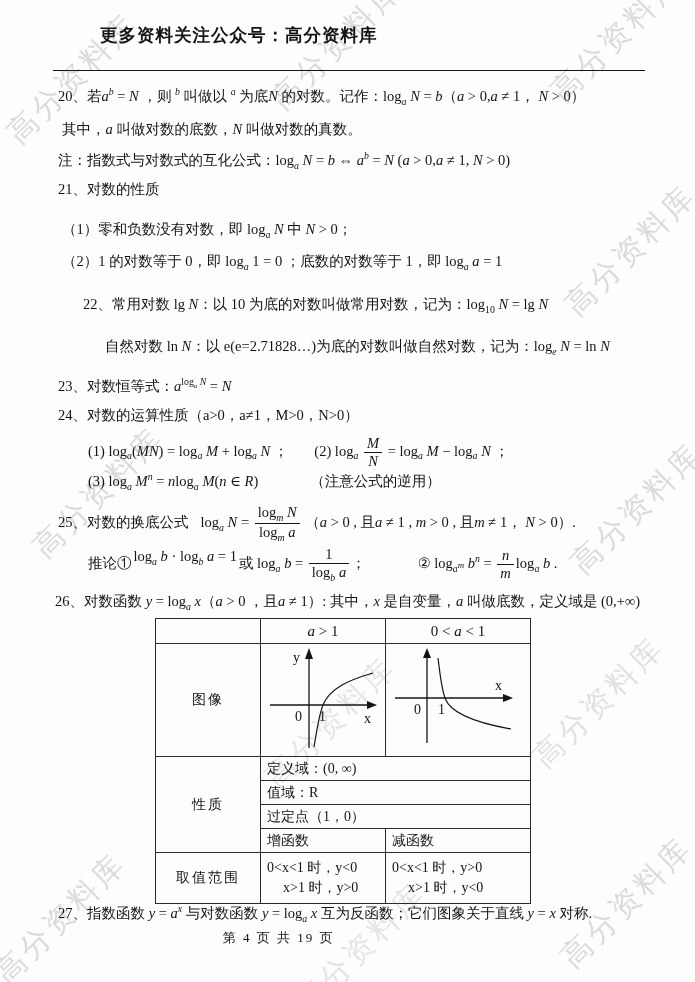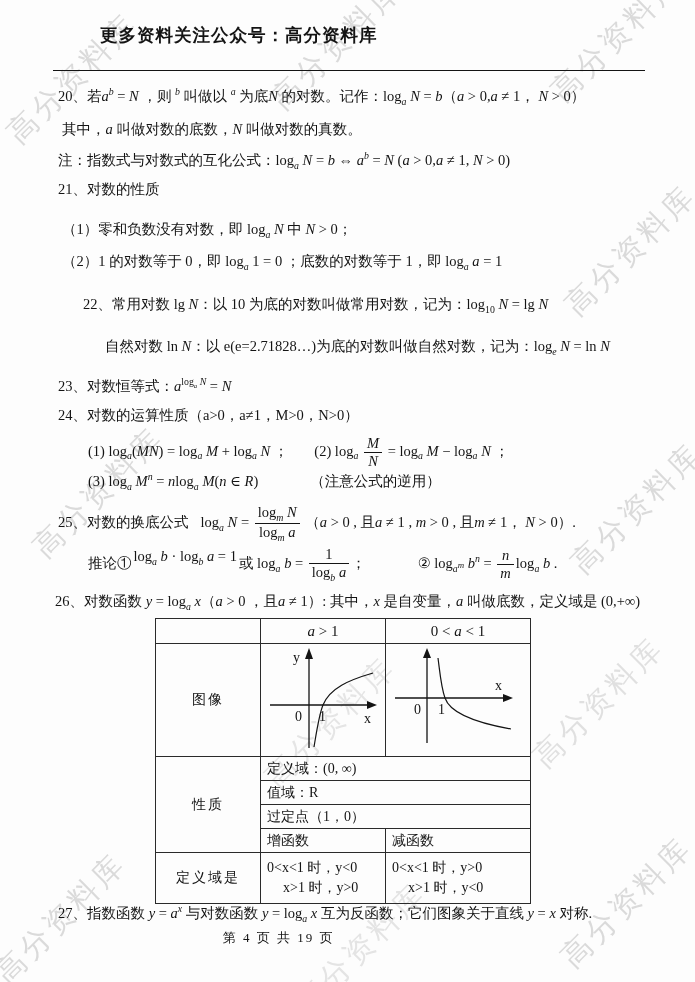--- a/index.html
+++ b/index.html
@@ -159,21 +159,21 @@
       <td class="pl" colspan="2">值域：R</td>
     </tr>
     <tr>
       <td class="pl" colspan="2">过定点（1，0）</td>
     </tr>
     <tr>
       <td class="pl">增函数</td>
       <td class="pl">减函数</td>
     </tr>
     <tr>
-      <td class="lbl">定义域是</td>
+      <td class="lbl">取值范围</td>
       <td class="rng">
         <div>0&lt;x&lt;1 时，y&lt;0</div>
         <div class="ind">x&gt;1 时，y&gt;0</div>
       </td>
       <td class="rng">
         <div>0&lt;x&lt;1 时，y&gt;0</div>
         <div class="ind">x&gt;1 时，y&lt;0</div>
       </td>
     </tr>
   </tbody>

